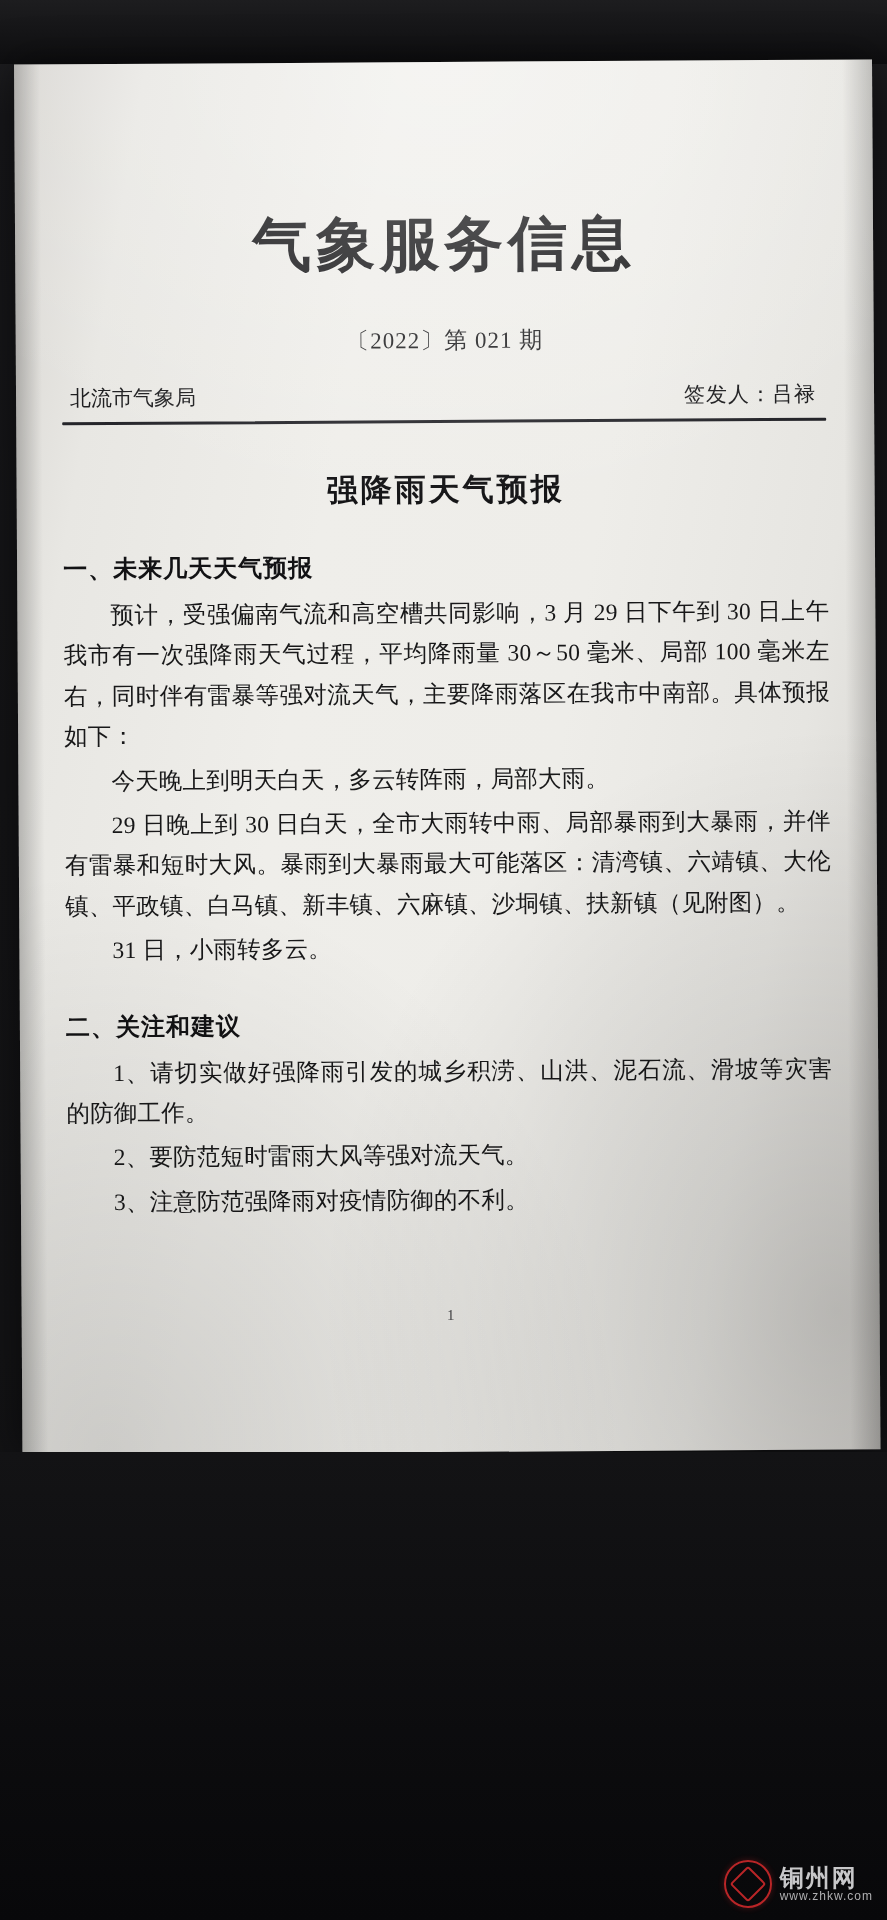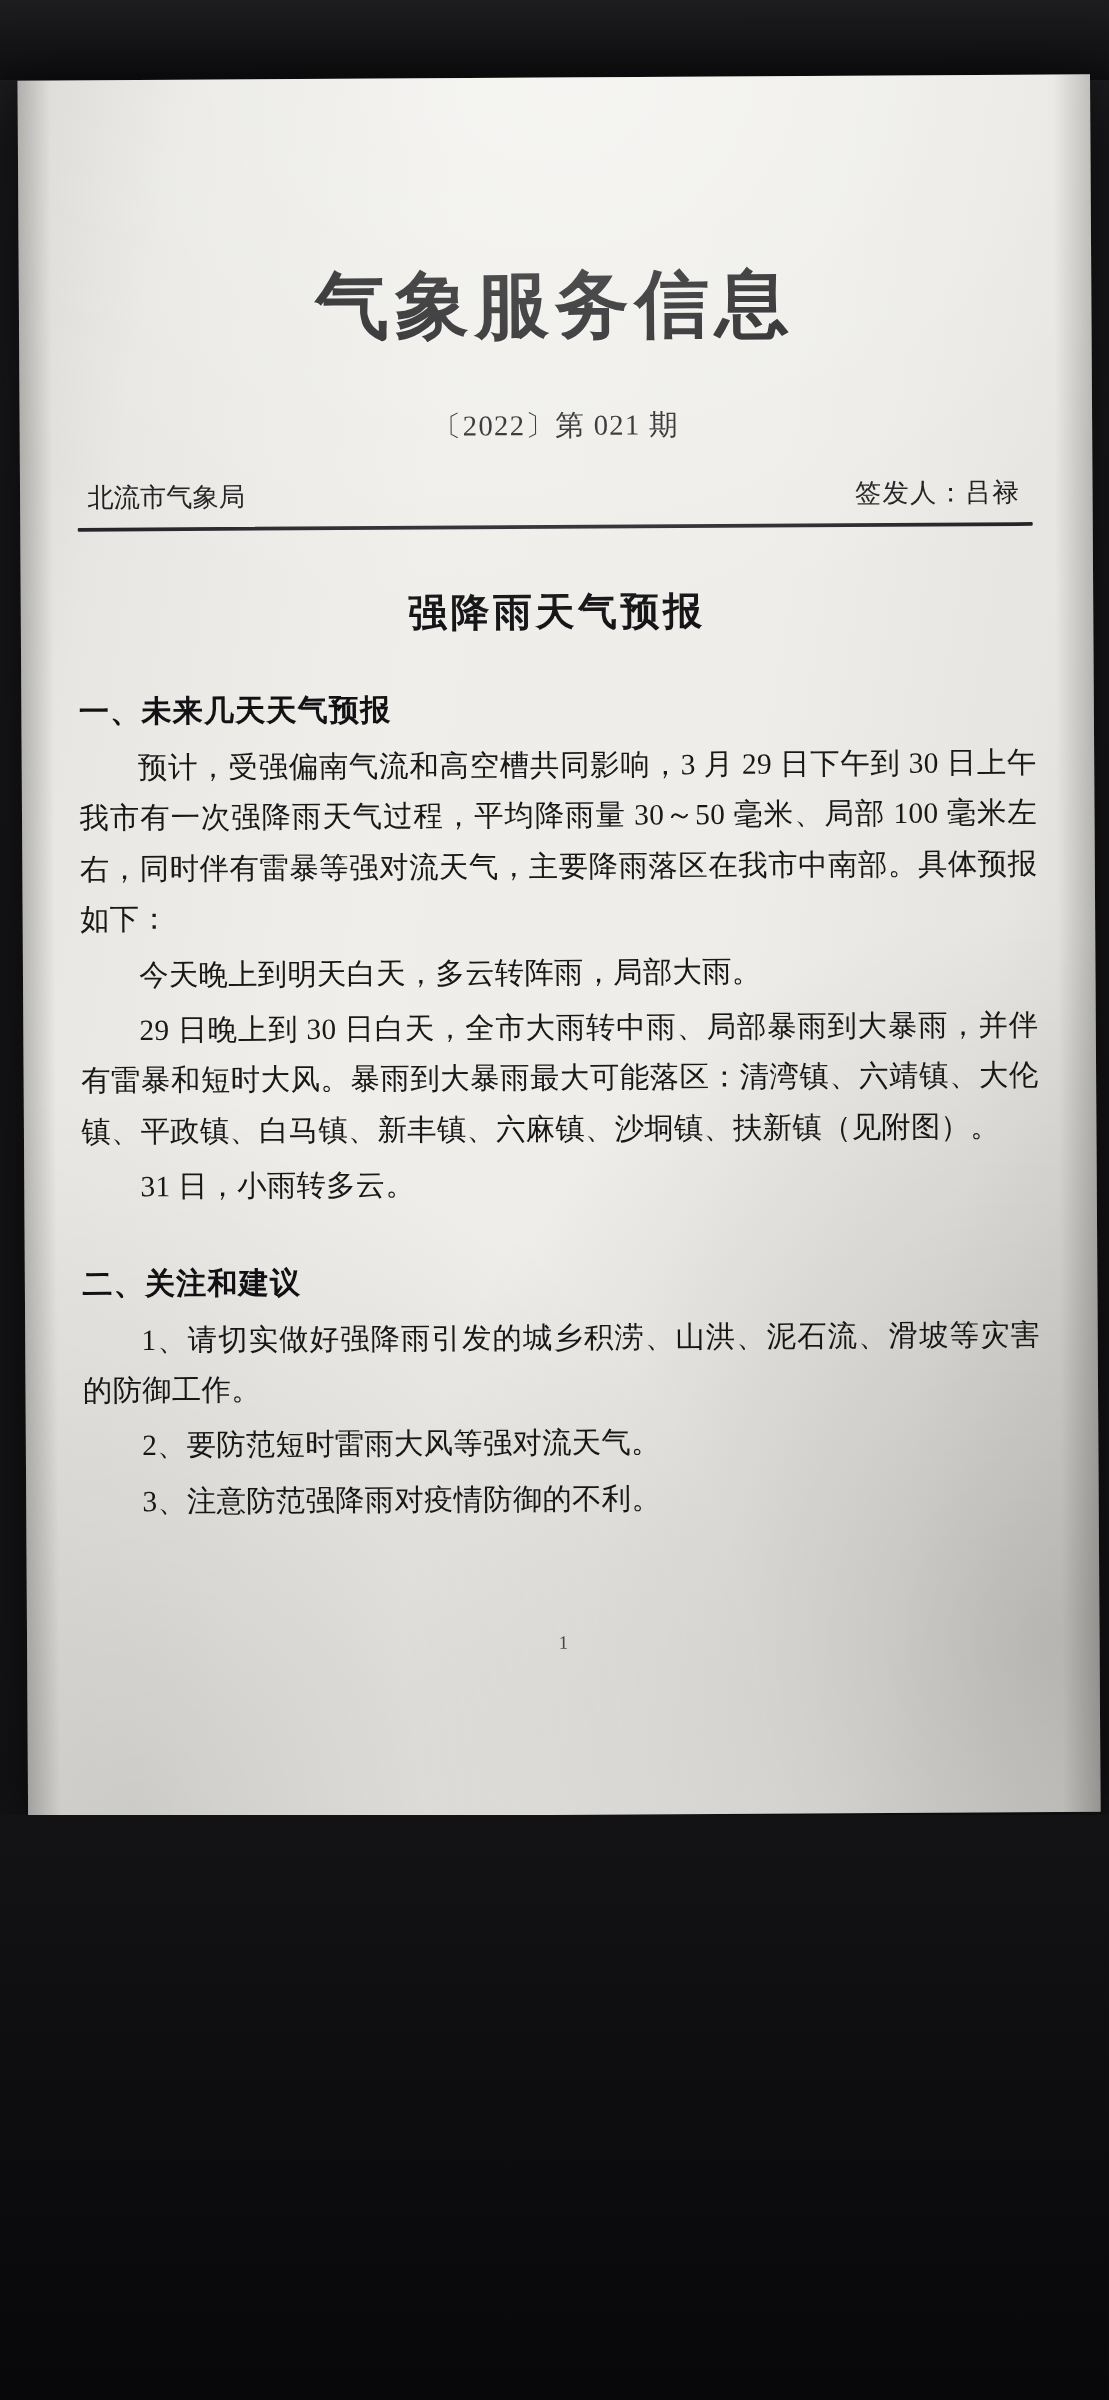--- a/index.html
+++ b/index.html
@@ -236,13 +236,20 @@
       <div class="para tight">2、要防范短时雷雨大风等强对流天气。</div>
       <div class="para tight">3、注意防范强降雨对疫情防御的不利。</div>
 
     </div>
 
     <div class="page-number">1</div>
   </div>
 
   <div class="bottom-dark"></div>
 
+  <div class="watermark">
+    <div class="wm-seal"></div>
+    <div class="wm-text">
+      <div class="wm-name">铜州网</div>
+      <div class="wm-url">www.zhkw.com</div>
+    </div>
+  </div>
 </div>
 
 </body></html>

